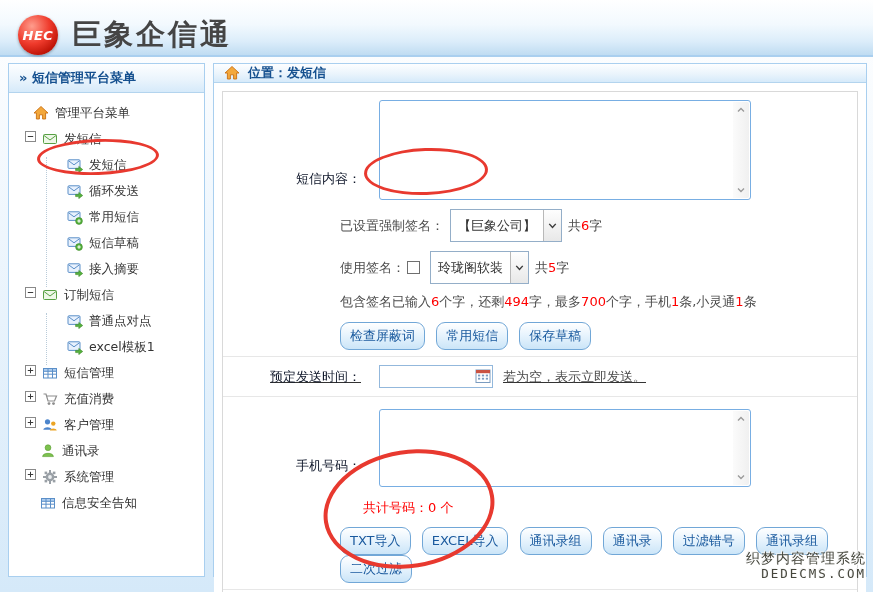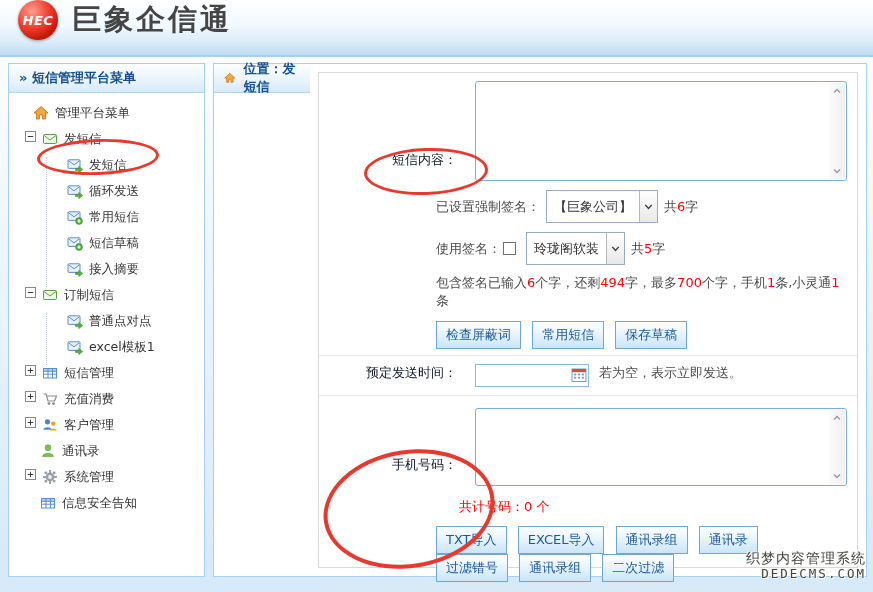--- a/index.html
+++ b/index.html
@@ -4,21 +4,21 @@
 <style>
   * { margin:0; padding:0; box-sizing:border-box; }
   html,body { width:873px; height:592px; }
   body {
     font-family:"DejaVu Sans","Liberation Sans",sans-serif;
     background:linear-gradient(180deg,#ffffff 0%,#eef6fd 40%,#d5e9f9 100%);
     position:relative; overflow:hidden; font-size:13px; color:#333;
   }
   
   .hdr {
-    height:57px; display:flex; align-items:flex-start; padding-left:18px;
+    height:57px; display:flex; align-items:flex-end; padding-left:18px;
     background:linear-gradient(180deg,#ffffff 0%,#f2f9fe 45%,#dcedfa 75%,#bfdcf2 100%);
     border-bottom:2px solid #a9cfef;
   }
   .logo {
     width:40px; height:40px; border-radius:50%;
     background:radial-gradient(circle at 35% 28%, #ff9d8d 0%, #ef3b2c 45%, #c01508 75%, #8e0d04 100%);
     display:flex; align-items:center; justify-content:center;
     box-shadow:0 1px 3px rgba(0,0,0,.35);
   }
   .logo span { color:#fff; font-weight:bold; font-style:italic; font-size:13px; letter-spacing:.5px; }
@@ -26,21 +26,21 @@
   
   .content { display:flex; gap:8px; padding:6px 6px 7px 8px; height:527px; }
   .panel { background:#fff; border:1px solid #a9cfef; }
   .panel-hd {
     height:29px; display:flex; align-items:center; padding:0 10px;
     background:linear-gradient(180deg,#fdfeff 0%,#eaf4fc 55%,#d6eafa 100%);
     border-bottom:1px solid #b3d4ee;
     font-weight:bold; color:#15508f; font-size:13px;
   }
   aside.panel { width:197px; flex:none; }
-  main.panel { flex:1; display:flex; flex-direction:row; }
+  main.panel { flex:1; display:flex; flex-direction:column; }
   
   .tree { padding:12px 4px 0 10px; font-size:12.5px; }
   .trow { display:flex; align-items:flex-start; height:26px; white-space:nowrap; cursor:default; }
   .trow .ic { flex:none; margin-right:6px; }
   .lvl0 { padding-left:14px; }
   .lvl1 { padding-left:6px; }
   .sp { display:inline-block; width:15px; flex:none; }
   .exp { width:11px; height:11px; flex:none; margin-right:4px; }
   .branch { margin-left:27px; border-left:1px dotted #b9cbd9; }
   .branch .trow { padding-left:20px; }
@@ -67,25 +67,25 @@
   .sel { display:inline-flex; align-items:stretch; border:1px solid #94aec8; background:#fff; height:33px; margin:0 6px; }
   .sel .stext { display:flex; align-items:center; padding:0 7px; font-size:13px; color:#333; }
   .sel .sarrow { width:18px; display:flex; align-items:center; justify-content:center;
     background:linear-gradient(180deg,#fefefe,#e8e8e8); border-left:1px solid #b8b8b8; }
   .cbox { width:13px; height:13px; border:1px solid #6f6f6f; background:#fff; margin:0 4px 0 2px; appearance:none; }
   .rednum { color:#ff0000; }
   .redline { color:#ff0000; margin-left:132px; margin-top:12px; font-size:13px; }
   .btn {
     display:inline-block; padding:4px 9px; font-size:13px; color:#1a5a9e; cursor:pointer;
     background:linear-gradient(180deg,#ffffff 0%,#e8f4fd 45%,#cbe5f8 100%);
-    border:1px solid #71a7d7; border-radius:0; margin-right:7px;
+    border:1px solid #71a7d7; border-radius:9px; margin-right:7px;
     box-shadow:inset 0 1px 0 #ffffff; white-space:nowrap;
   }
   .btnrow { margin-left:109px; margin-top:11px; }
-  .sched { display:flex; padding:8px 10px 8px 8px; }
+  .sched { display:flex; align-items:center; padding:8px 10px 8px 8px;text-decoration:underline; }
   .sched .flabel { margin-bottom:0; }
   .inp-wrap { position:relative; width:114px; height:23px; }
   .inp-wrap input { width:100%; height:100%; border:1px solid #93b8dc; padding:0 20px 0 5px; font-size:13px; outline:none; }
   .cal { position:absolute; right:2px; top:3px; }
   .hint { margin-left:10px; color:#4c4c4c; font-size:13px; }
   .footer-row { padding:12px 10px; }
   .btn-lg { padding:5px 17px; font-size:13.5px; border-radius:4px;
     background:linear-gradient(180deg,#fefeff 0%,#e3f1fc 40%,#c5e1f6 100%); border:1px solid #6ba3d6; color:#1a5a9e; }
   .fbtns { margin-left:118px; }
   .importrow { margin-left:109px; margin-top:10px; }

